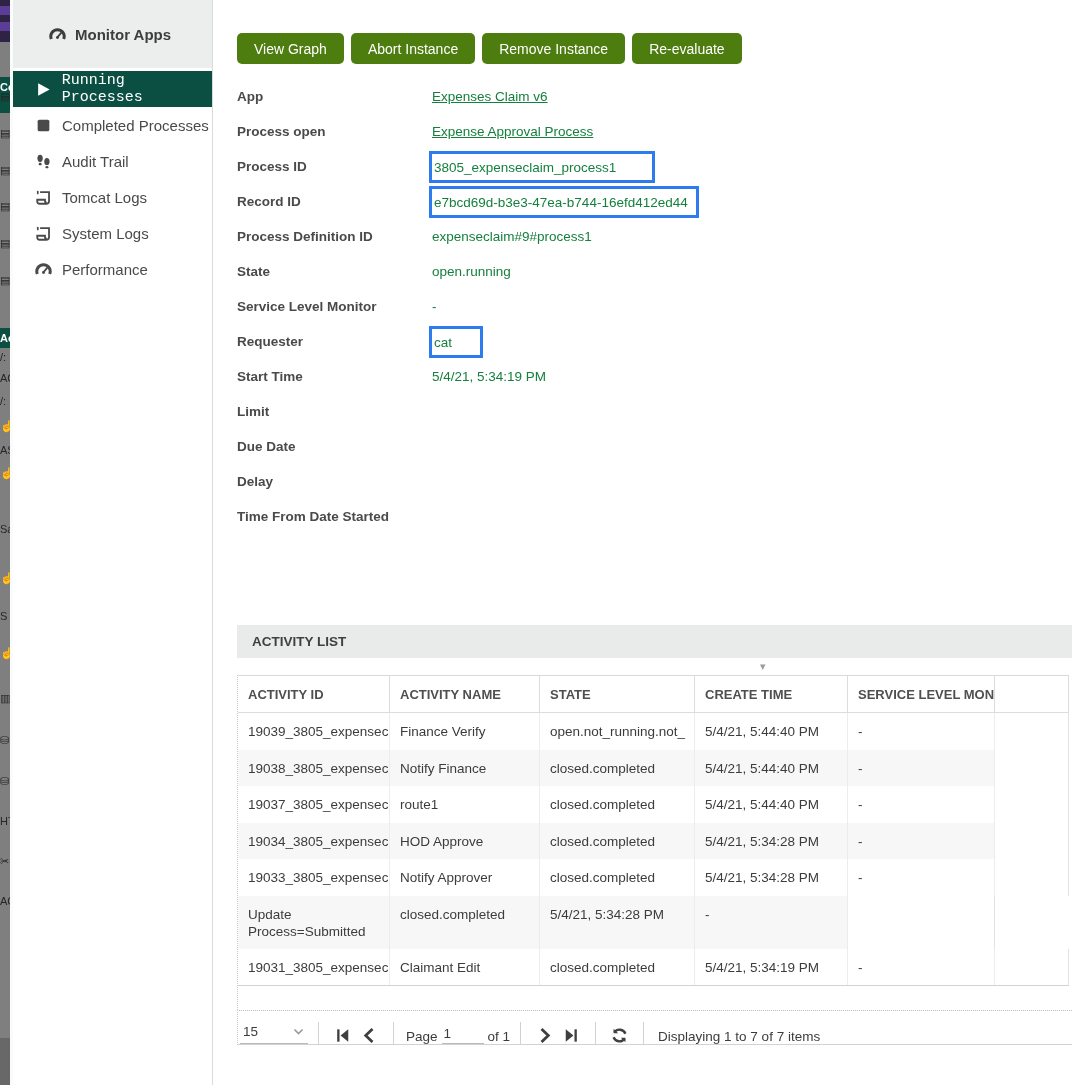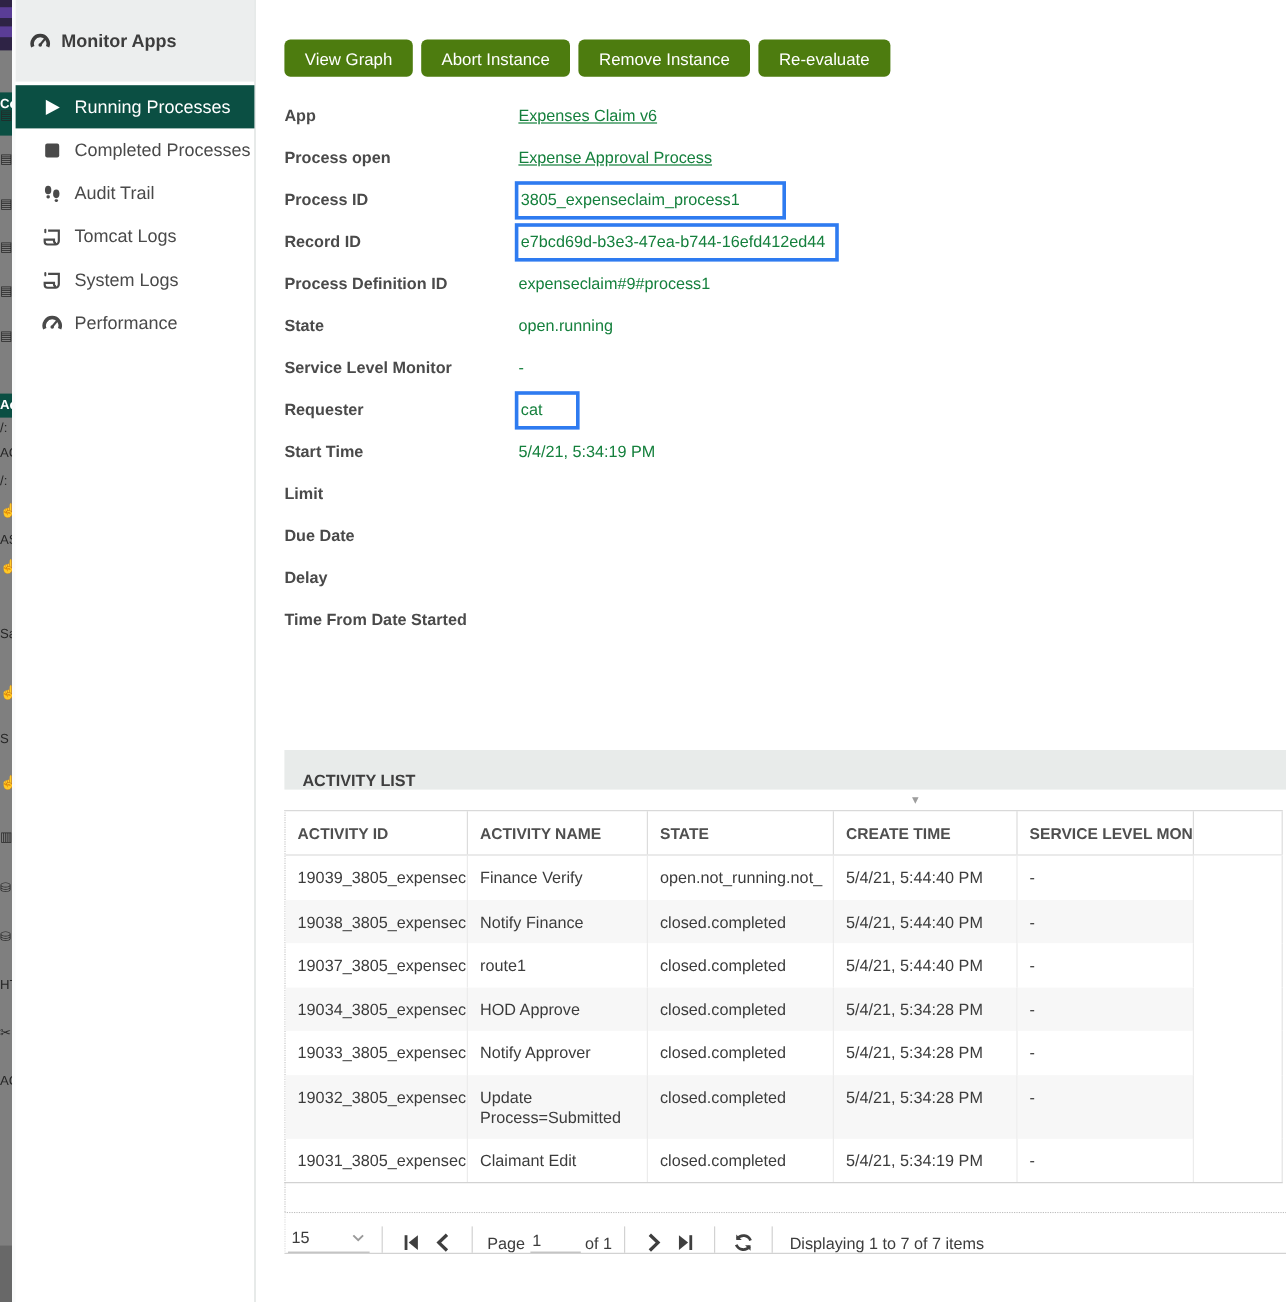--- a/index.html
+++ b/index.html
@@ -11,43 +11,43 @@
   #edge-strip{position:absolute;left:0;top:0;width:10px;height:1085px;background:#7f7f7f;overflow:hidden;}
   #edge-strip .purple{position:absolute;left:0;top:0;width:10px;height:42px;background:#2e2345;}
   #edge-strip .purple i{position:absolute;left:0;width:10px;height:9px;background:#5a3d96;display:block;}
   #edge-strip .dark-bottom{position:absolute;left:0;top:1038px;width:10px;height:47px;background:#686868;}
   .strip-glyph{position:absolute;left:0;width:10px;color:#262626;font-size:11px;line-height:12px;white-space:nowrap;overflow:visible;}
   .strip-tab{position:absolute;left:0;width:10px;background:#0b4f43;color:#fff;font-weight:bold;font-size:11px;line-height:20px;white-space:nowrap;overflow:hidden;}
   #strip-gap{position:absolute;left:10px;top:0;width:3px;height:1085px;background:#fafbfb;}
 
   
   #sidebar{position:absolute;left:13px;top:0;width:200px;height:1085px;background:#fff;border-right:1px solid #d8dcdb;box-sizing:border-box;}
-  #sidebar .sb-header{height:68px;background:#eceeee;display:flex;align-items:center;gap:9px;padding-left:12px;box-sizing:border-box;color:#3d3d3d;font-weight:bold;font-size:15px;}
+  #sidebar .sb-header{height:68px;background:#eceeee;display:flex;align-items:center;gap:9px;padding-left:36px;box-sizing:border-box;color:#3d3d3d;font-weight:bold;font-size:15px;}
   #sidebar .sb-menu{margin-top:3px;}
   .side-item{height:36px;display:flex;align-items:center;gap:10px;padding-left:22px;font-size:15px;color:#4a4a4a;cursor:pointer;}
-  .side-item.selected{background:#0b4f43;color:#fff;}
+  .side-item.selected{background:#0b4f43;color:#fff;font-family:Liberation Mono, monospace;}
   .side-item .icn,.sb-header .icn{width:17px;height:17px;display:inline-flex;}
   .icn svg{width:100%;height:100%;}
 
   
   #toolbar{position:absolute;left:237px;top:33px;display:flex;gap:7px;}
   .btn{background:#4d7c0f;color:#fff;border:none;border-radius:5px;height:31px;padding:0 17px;
        font-size:14px;font-family:inherit;cursor:pointer;}
 
   #details{position:absolute;left:237px;top:79px;width:780px;}
   .drow{display:flex;align-items:center;height:35px;}
   .dlabel{width:195px;flex:0 0 195px;font-weight:bold;font-size:13.5px;color:#4a4a4a;}
   .dvalue{font-size:13.5px;color:#15803d;}
   .dvalue.link{text-decoration:underline;cursor:pointer;}
   .hl{border:3px solid #2e7bf0;display:inline-block;padding:4px 8px 4px 2px;margin-left:-3px;}
   .hl.hl-process-id{padding-right:36px;}
   .hl.hl-requester{padding-right:28px;}
 
   #activity-bar{position:absolute;left:237px;top:625px;width:835px;height:33px;background:#e8ebea;
-    display:flex;align-items:flex-end;padding-left:15px;box-sizing:border-box;font-weight:bold;font-size:13.5px;color:#3f3f3f;}
+    display:flex;align-items:center;padding-left:15px;box-sizing:border-box;font-weight:bold;font-size:13.5px;color:#3f3f3f;}
 
   #cursor-arrow{position:absolute;left:760px;top:660px;color:#9d9d9d;font-size:11px;}
 
   #activity-table{position:absolute;left:237px;top:675px;width:832px;
     border-top:1px solid #d9d9d9;border-left:1px dotted #c9c9c9;border-bottom:1px solid #d2d2d2;box-sizing:border-box;}
   .thead,.trow{display:grid;grid-template-columns:152px 150px 155px 153px 147px 1fr;}
   .thead{height:36px;border-bottom:1px solid #dcdcdc;}
   .th{display:flex;align-items:center;padding-left:10px;font-weight:bold;font-size:13px;color:#4f4f4f;
       border-right:1px solid #dcdcdc;overflow:hidden;white-space:nowrap;cursor:pointer;}
   .th.filler{cursor:default;}
@@ -288,21 +288,20 @@
       </div>
       <div class="trow">
         <div class="td">19033_3805_expensec</div>
         <div class="td wrap">Notify Approver</div>
         <div class="td">closed.completed</div>
         <div class="td">5/4/21, 5:34:28 PM</div>
         <div class="td">-</div>
         <div class="td filler"></div>
       </div>
       <div class="trow">
-        <div class="td">19032_3805_expensec</div>
         <div class="td wrap">Update Process=Submitted</div>
         <div class="td">closed.completed</div>
         <div class="td">5/4/21, 5:34:28 PM</div>
         <div class="td">-</div>
         <div class="td filler"></div>
       </div>
       <div class="trow">
         <div class="td">19031_3805_expensec</div>
         <div class="td wrap">Claimant Edit</div>
         <div class="td">closed.completed</div>

